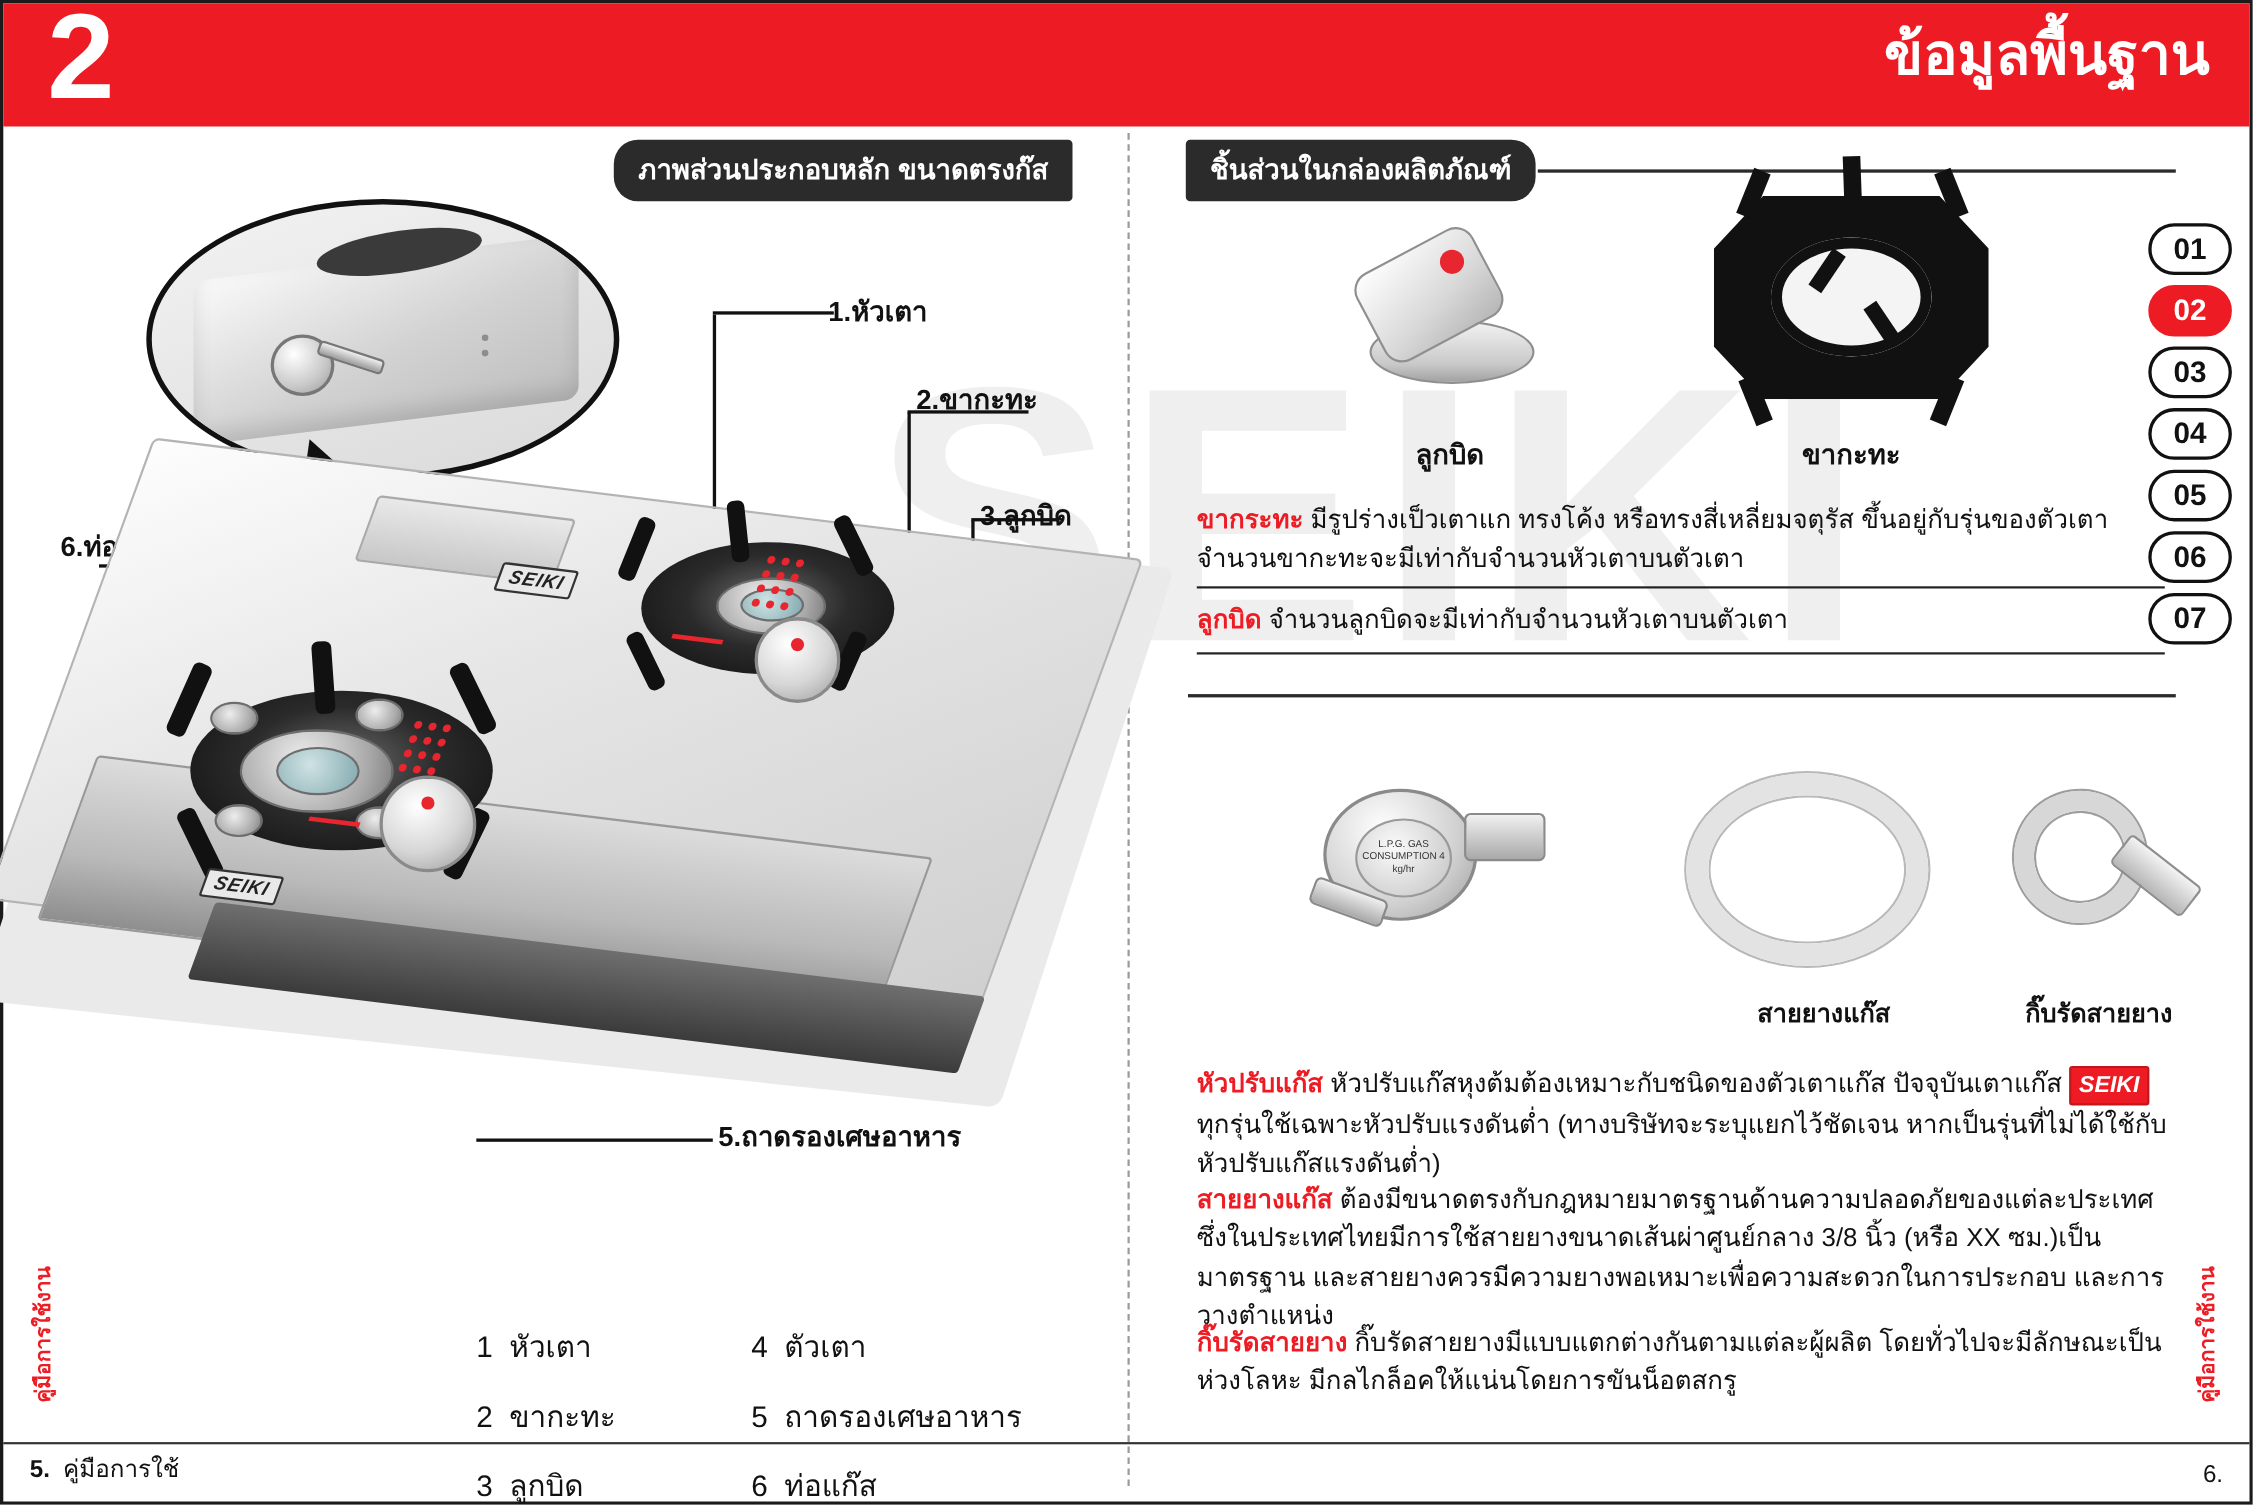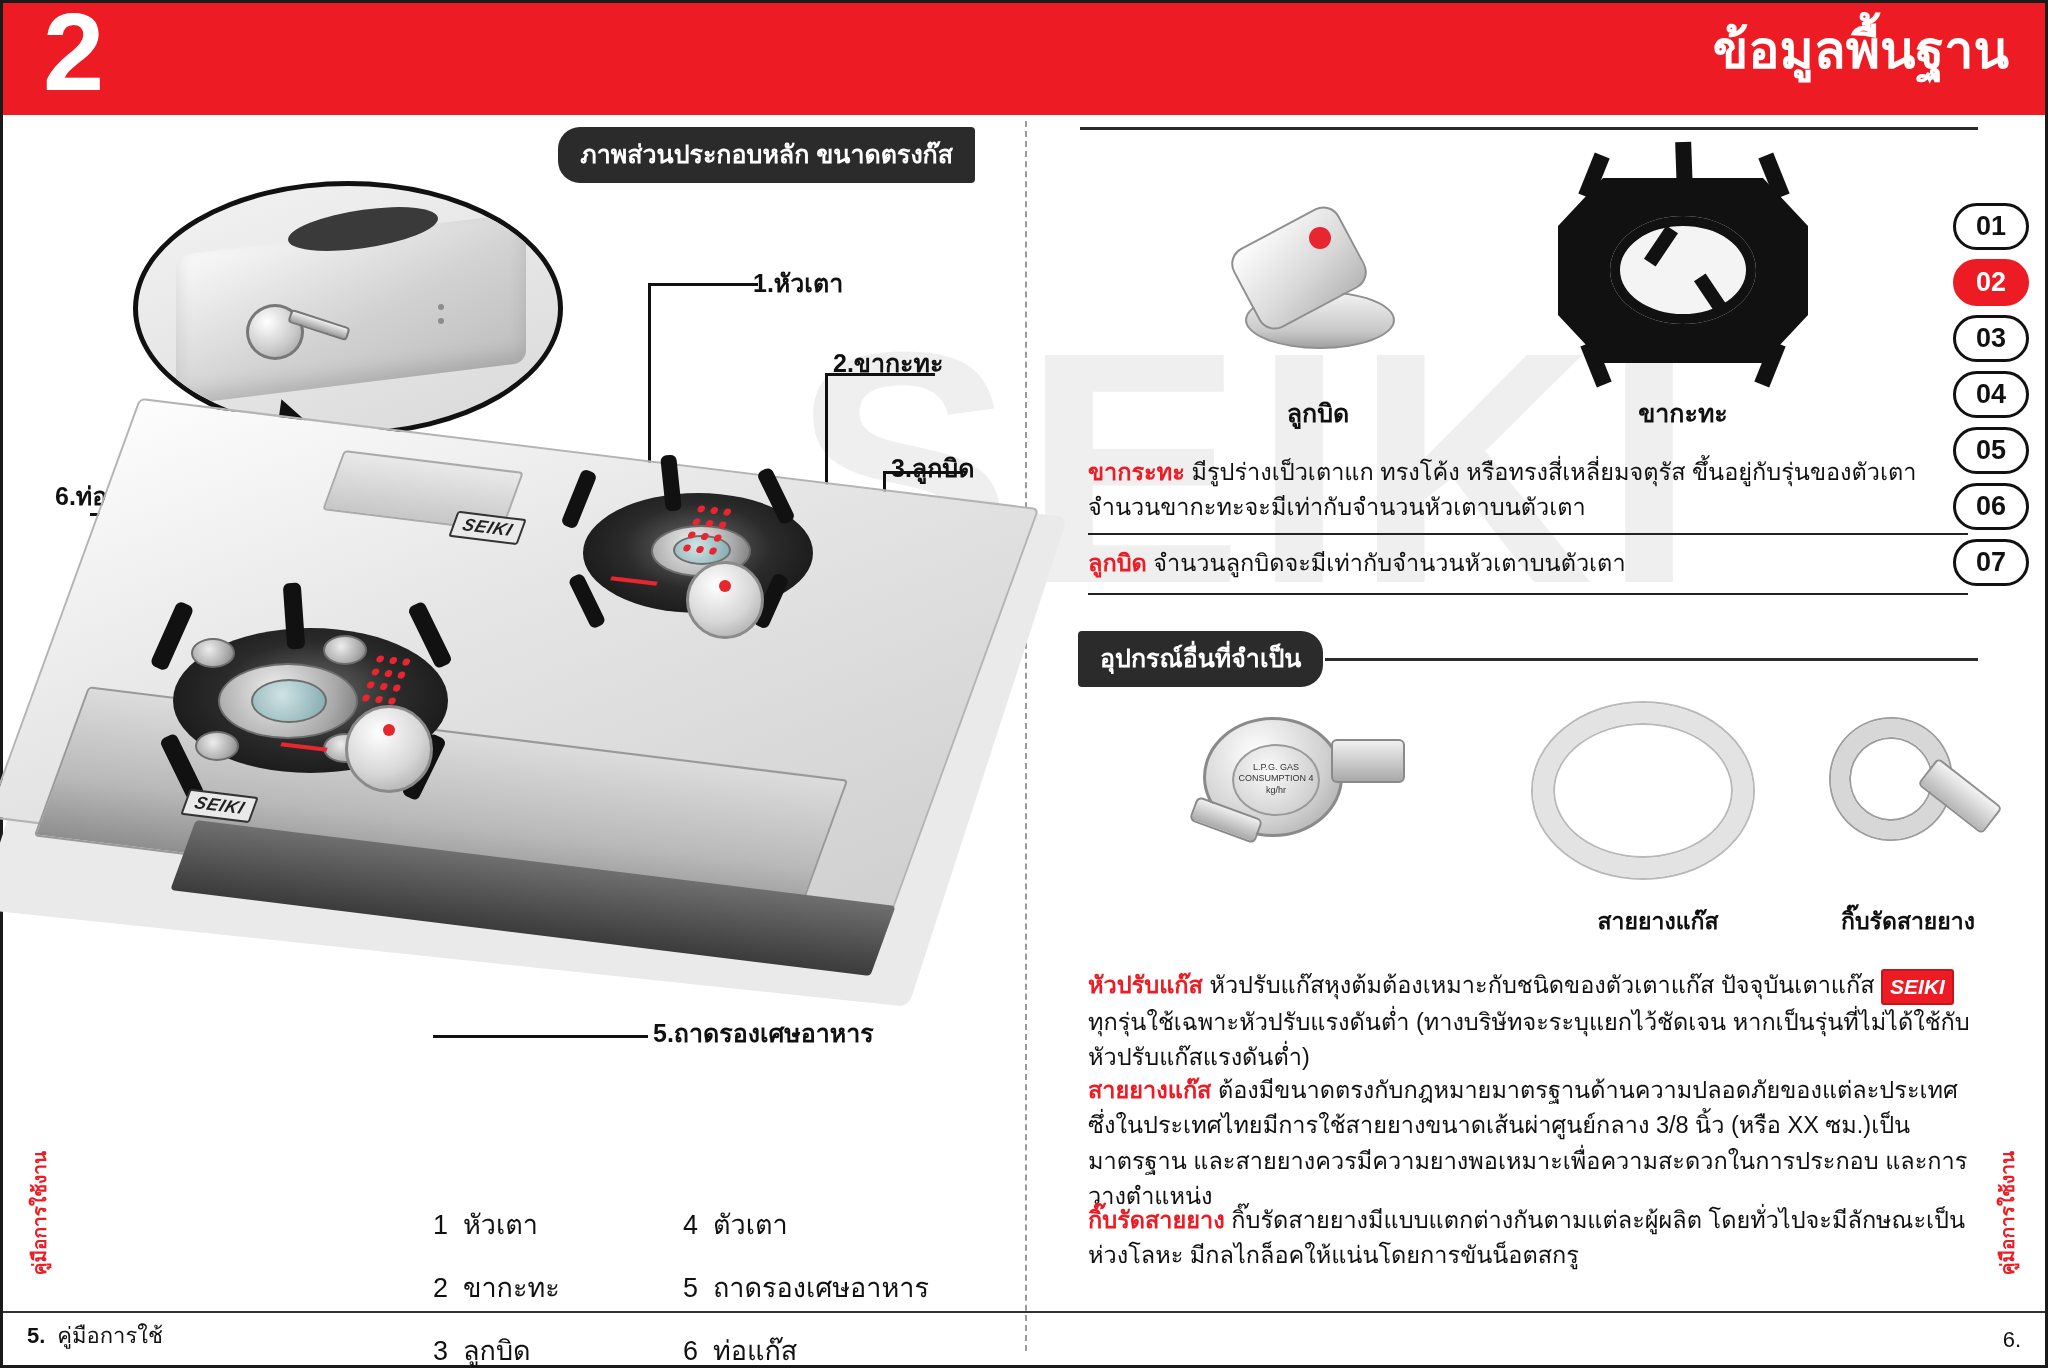--- a/index.html
+++ b/index.html
@@ -418,20 +418,21 @@
       <div class="row"><span class="n">3</span><span>ลูกบิด</span></div>
     </div>
     <div class="col" style="left:250px;top:0">
       <div class="row"><span class="n">4</span><span>ตัวเตา</span></div>
       <div class="row"><span class="n">5</span><span>ถาดรองเศษอาหาร</span></div>
       <div class="row"><span class="n">6</span><span>ท่อแก๊ส</span></div>
     </div>
   </div>
 
   <div class="pill-wrap rtitle1">
+    <span class="pill">ชิ้นส่วนในกล่องผลิตภัณฑ์</span>
     <span class="pill-rule"></span>
   </div>
 
   <div class="r-knob">
     <div class="base"></div>
     <div class="barrel"></div>
     <div class="reddot2"></div>
   </div>
   <div class="partlabel" style="left:1215px;top:390px;width:200px">ลูกบิด</div>
 
@@ -451,21 +452,20 @@
   <div class="rtext" style="left:1085px;top:452px;width:880px">
     <span class="kw">ขากระทะ</span><span> มีรูปร่างเป็วเตาแก ทรงโค้ง หรือทรงสี่เหลี่ยมจตุรัส ขึ้นอยู่กับรุ่นของตัวเตา จำนวนขากะทะจะมีเท่ากับจำนวนหัวเตาบนตัวเตา</span>
   </div>
   <div class="hr-line" style="left:1085px;top:530px;width:880px"></div>
   <div class="rtext" style="left:1085px;top:543px;width:880px">
     <span class="kw">ลูกบิด</span><span> จำนวนลูกบิดจะมีเท่ากับจำนวนหัวเตาบนตัวเตา</span>
   </div>
   <div class="hr-line" style="left:1085px;top:590px;width:880px"></div>
 
   <div class="pill-wrap rtitle2">
-    <span class="pill">อุปกรณ์อื่นที่จำเป็น</span>
     <span class="pill-rule"></span>
   </div>
 
   <div class="r-reg">
     <div class="dome">
       <div class="inner">L.P.G. GAS CONSUMPTION 4 kg/hr</div>
     </div>
     <div class="neck"></div>
     <div class="spout"></div>
   </div>

